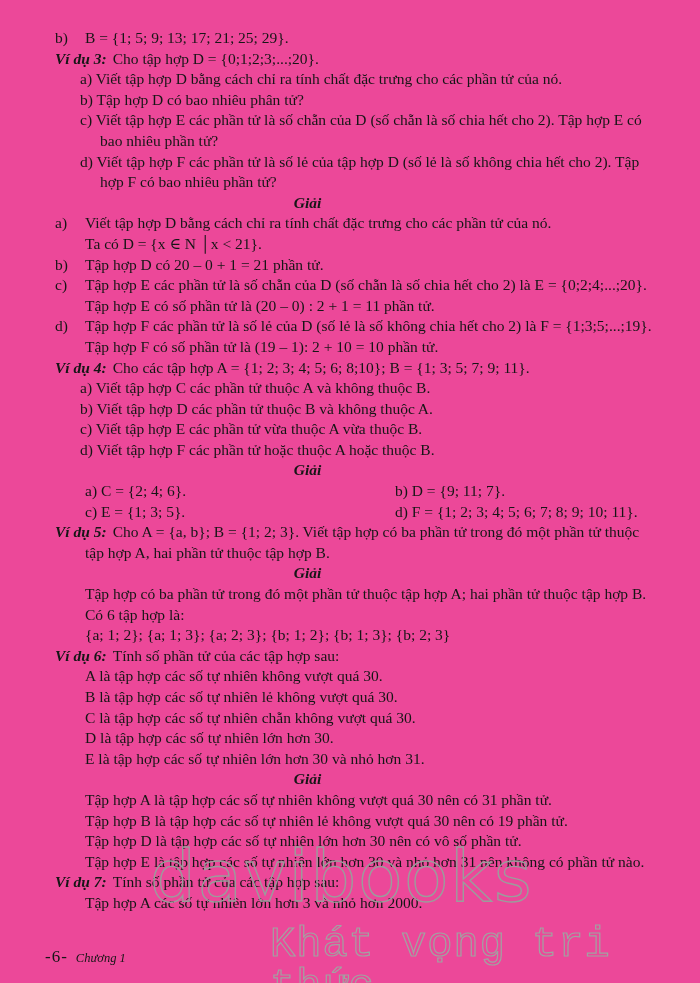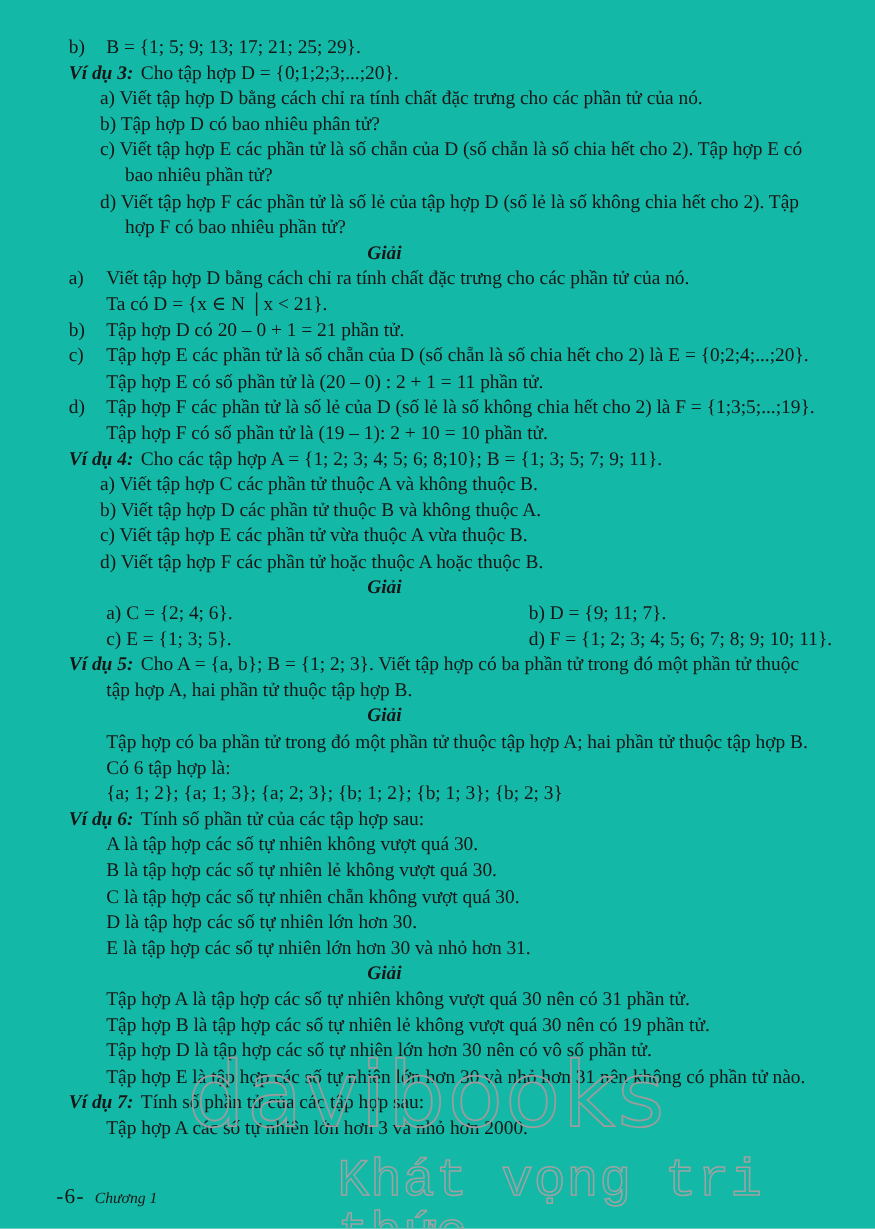--- a/index.html
+++ b/index.html
@@ -1,39 +1,39 @@
 <!DOCTYPE html>
 <html><head>
 <meta charset="utf-8">
 <style>
   html,body{margin:0;padding:0;background:#e8e8e8;}
   .page{
     position:relative;
     width:700px;height:983px;
     margin:0 auto;
-    background:#14b8a6;
+    background:#ec4899;
     overflow:hidden;
     font-family:"Liberation Serif","DejaVu Serif",serif;
     color:#161616;
   }
   .text{
     position:absolute;left:0;top:0;right:0;
     padding:28px 52px 0 55px;
     font-size:15.5px;line-height:20.6px;
   }
   .row{white-space:nowrap;}
   .ex-label{font-weight:bold;font-style:italic;margin-right:6px;text-align:center;}
   .mk{display:inline-block;width:30px;text-indent:0;}
   .sol{padding-left:30px;text-indent:-30px;white-space:nowrap;}
   .cont{padding-left:30px;}
   .q{padding-left:25px;}
   .qwrap{padding-left:45px;text-indent:-20px;white-space:normal;}
   .hang30{padding-left:30px;text-indent:-30px;white-space:normal;}
   .giai{text-align:center;font-weight:bold;font-style:italic;padding-right:88px;}
-  .twocol{display:flex;white-space:nowrap;gap:28px;}
+  .twocol{display:flex;white-space:nowrap;}
   .col-l{flex:0 0 310px;padding-left:30px;}
   .col-r{flex:1;}
   .footer{
     position:absolute;left:45px;bottom:16px;
     font-size:13px;white-space:nowrap;
   }
   .pageno{font-size:17px;letter-spacing:1px;margin-right:8px;}
   .chapter{font-style:italic;font-size:12.5px;}
   .wm{
     position:absolute;pointer-events:none;z-index:5;

